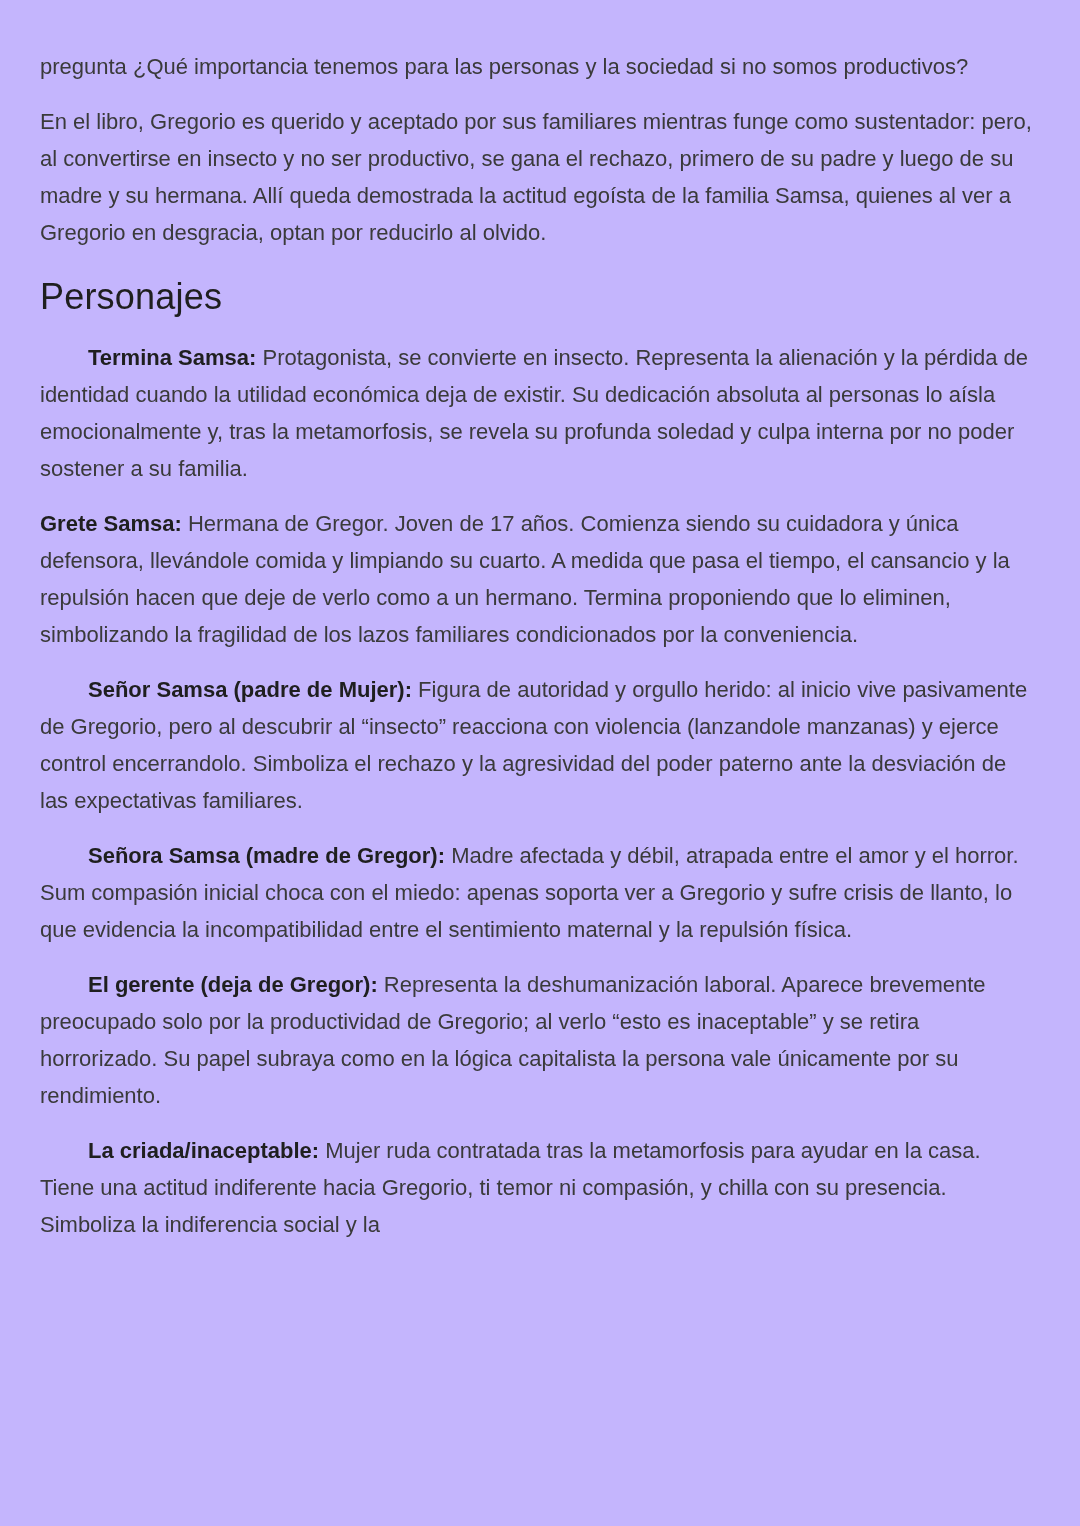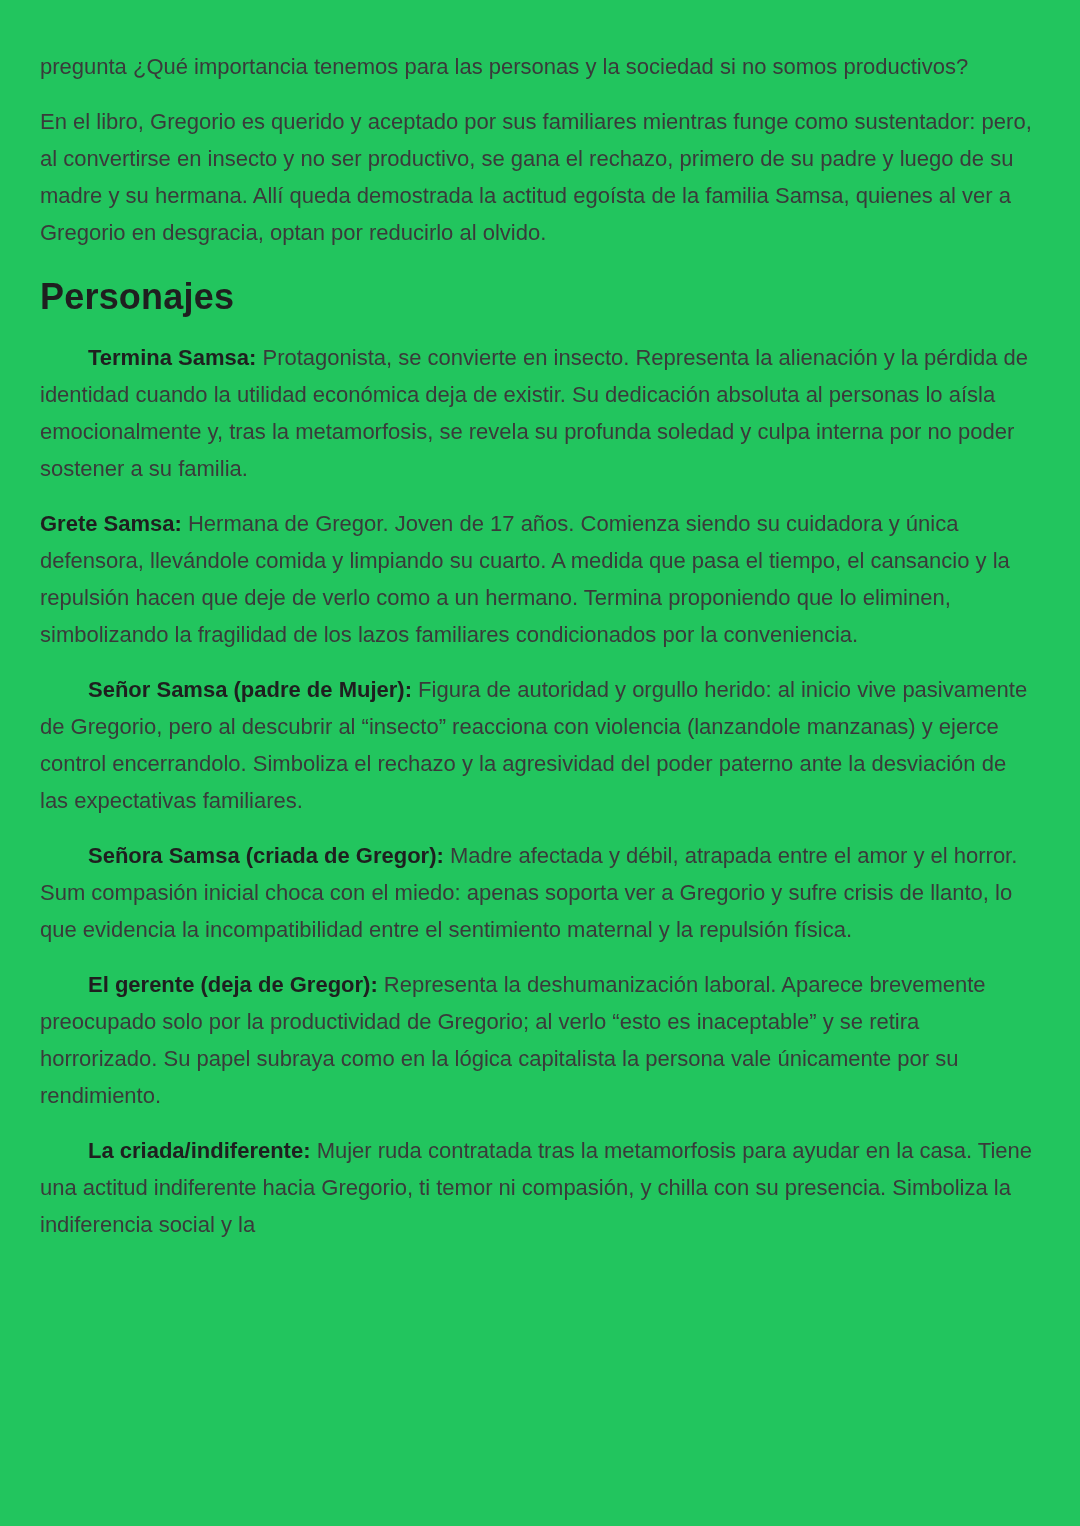--- a/index.html
+++ b/index.html
@@ -11,37 +11,37 @@
     width: 1080px;
     height: 1526px;
     overflow: hidden;
     font-family: "Liberation Sans", sans-serif;
   }
   .page {
     box-sizing: border-box;
     width: 1080px;
     height: 1526px;
     padding: 48px 42px 0 40px;
-    background: #22c55e;
+    background: #c4b5fd;
   }
   .doc p {
     margin: 0 0 18px 0;
     font-size: 22px;
     line-height: 37px;
     color: #3a3a3a;
     text-align: left;
   }
   .doc p.indent {
     text-indent: 48px;
   }
   h2.section-title {
     margin: 24px 0 20px 0;
     font-size: 36px;
     line-height: 44px;
-    font-weight: 700;
+    font-weight: 400;
     color: #1f1f1f;
     letter-spacing: 0.2px;
   }
   .char-name {
     font-weight: 700;
     color: #1f1f1f;
   }
 </style>
 </head>
 <body>
@@ -53,19 +53,19 @@
   <p>En el libro, Gregorio es querido y aceptado por sus familiares mientras funge como sustentador: pero, al convertirse en insecto y no ser productivo, se gana el rechazo, primero de su padre y luego de su madre y su hermana. Allí queda demostrada la actitud egoísta de la familia Samsa, quienes al ver a Gregorio en desgracia, optan por reducirlo al olvido.</p>
 
   <h2 class="section-title">Personajes</h2>
 
   <p class="indent"><span class="char-name">Termina Samsa:</span> <span>Protagonista, se convierte en insecto. Representa la alienación y la pérdida de identidad cuando la utilidad económica deja de existir. Su dedicación absoluta al personas lo aísla emocionalmente y, tras la metamorfosis, se revela su profunda soledad y culpa interna por no poder sostener a su familia.</span></p>
 
   <p><span class="char-name">Grete Samsa:</span> <span>Hermana de Gregor. Joven de 17 años. Comienza siendo su cuidadora y única defensora, llevándole comida y limpiando su cuarto. A medida que pasa el tiempo, el cansancio y la repulsión hacen que deje de verlo como a un hermano. Termina proponiendo que lo eliminen, simbolizando la fragilidad de los lazos familiares condicionados por la conveniencia.</span></p>
 
   <p class="indent"><span class="char-name">Señor Samsa (padre de Mujer):</span> <span>Figura de autoridad y orgullo herido: al inicio vive pasivamente de Gregorio, pero al descubrir al “insecto” reacciona con violencia (lanzandole manzanas) y ejerce control encerrandolo. Simboliza el rechazo y la agresividad del poder paterno ante la desviación de las expectativas familiares.</span></p>
 
-  <p class="indent"><span class="char-name">Señora Samsa (criada de Gregor):</span> <span>Madre afectada y débil, atrapada entre el amor y el horror. Sum compasión inicial choca con el miedo: apenas soporta ver a Gregorio y sufre crisis de llanto, lo que evidencia la incompatibilidad entre el sentimiento maternal y la repulsión física.</span></p>
+  <p class="indent"><span class="char-name">Señora Samsa (madre de Gregor):</span> <span>Madre afectada y débil, atrapada entre el amor y el horror. Sum compasión inicial choca con el miedo: apenas soporta ver a Gregorio y sufre crisis de llanto, lo que evidencia la incompatibilidad entre el sentimiento maternal y la repulsión física.</span></p>
 
   <p class="indent"><span class="char-name">El gerente (deja de Gregor):</span> <span>Representa la deshumanización laboral. Aparece brevemente preocupado solo por la productividad de Gregorio; al verlo “esto es inaceptable” y se retira horrorizado. Su papel subraya como en la lógica capitalista la persona vale únicamente por su rendimiento.</span></p>
 
-  <p class="indent"><span class="char-name">La criada/indiferente:</span> <span>Mujer ruda contratada tras la metamorfosis para ayudar en la casa. Tiene una actitud indiferente hacia Gregorio, ti temor ni compasión, y chilla con su presencia. Simboliza la indiferencia social y la</span></p>
+  <p class="indent"><span class="char-name">La criada/inaceptable:</span> <span>Mujer ruda contratada tras la metamorfosis para ayudar en la casa. Tiene una actitud indiferente hacia Gregorio, ti temor ni compasión, y chilla con su presencia. Simboliza la indiferencia social y la</span></p>
 
 </div>
 
 </body></html>

